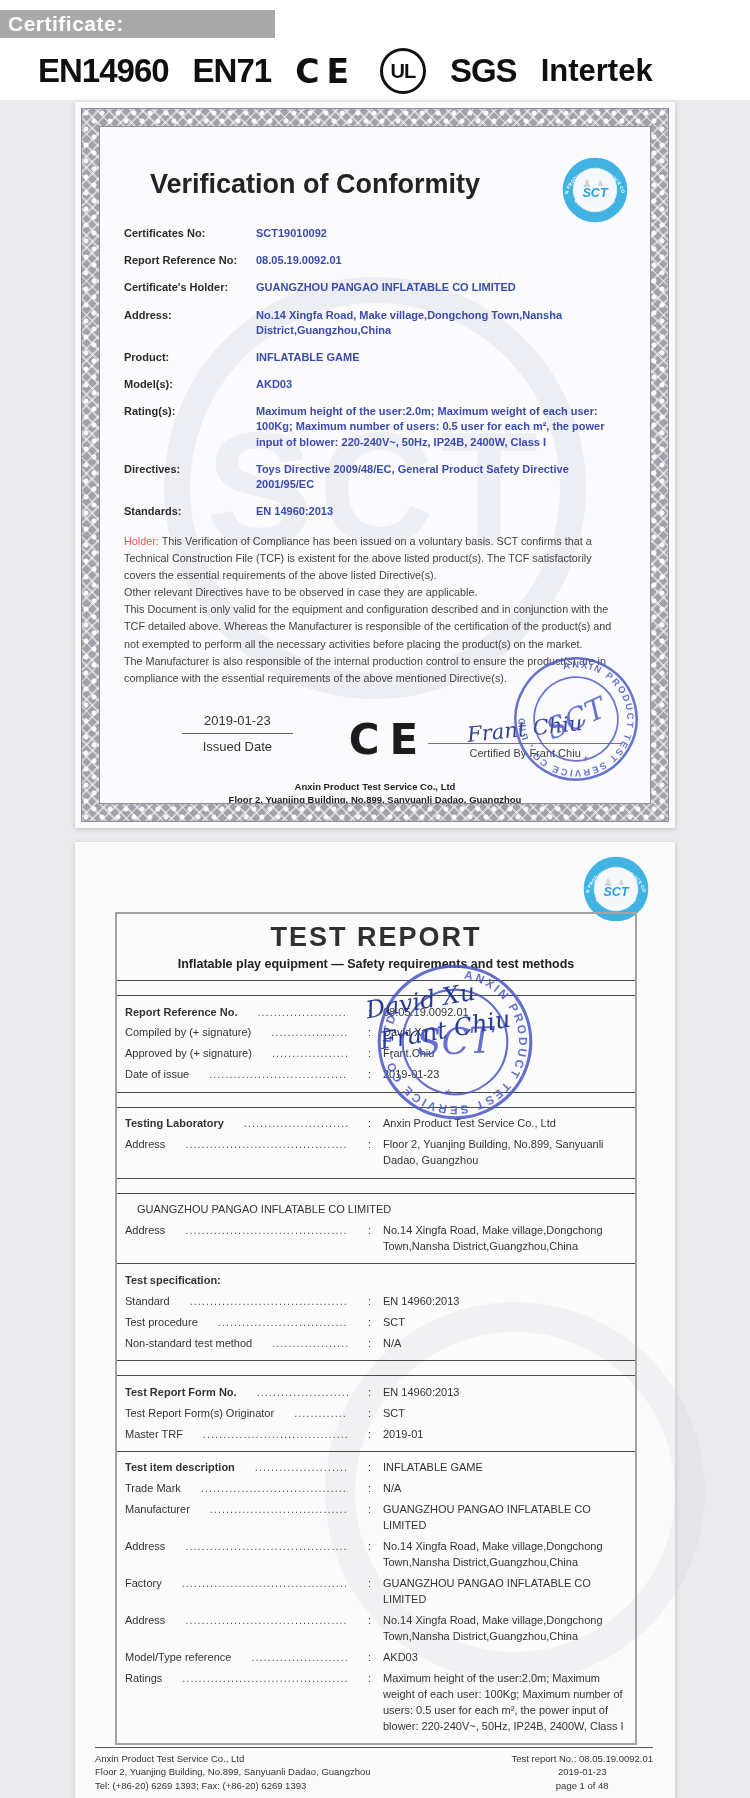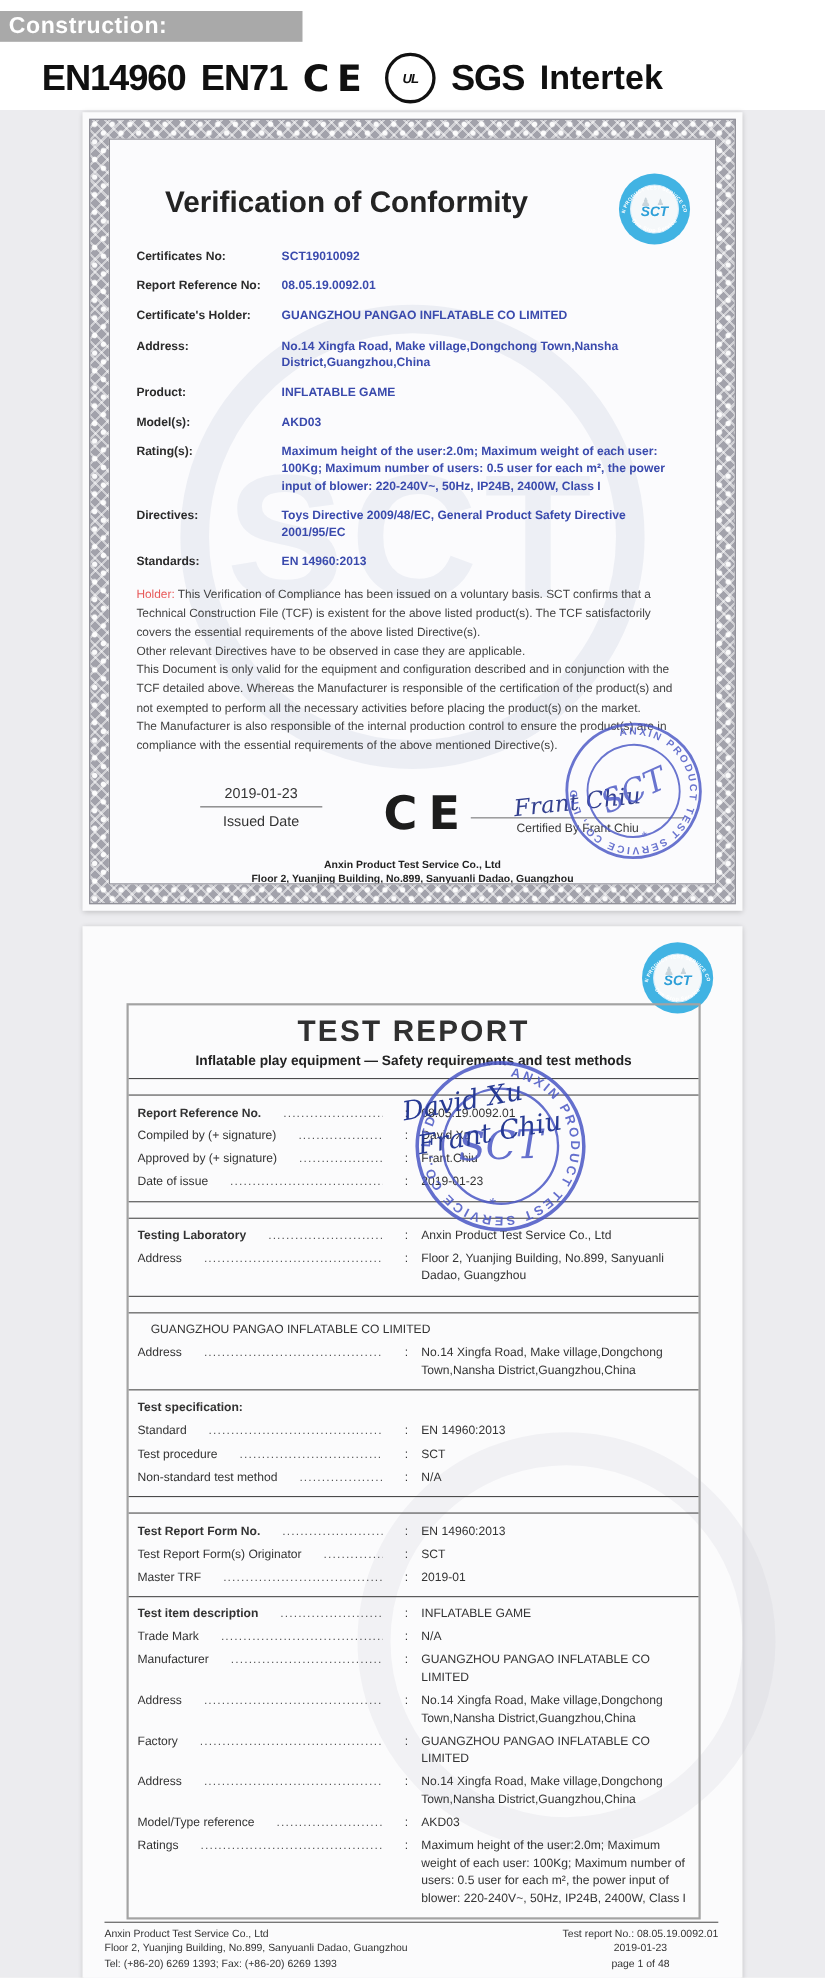--- a/index.html
+++ b/index.html
@@ -9,30 +9,30 @@
     position:relative;overflow:hidden;
   }
   
   .top-area{background:#fff;padding-top:10px;}
   .head-bar{
     width:267px;height:28px;background:#a9a9a9;color:#fff;
     font-size:21px;font-weight:bold;line-height:28px;padding-left:8px;
     letter-spacing:.5px;
   }
   .logo-row{
-    display:flex;align-items:center;margin:10px 0 6px 38px;gap:14px;
+    display:flex;align-items:center;margin:10px 0 6px 38px;gap:24px;
     color:#101010;
   }
   .logo-text{font-size:33px;font-weight:bold;letter-spacing:-1px;white-space:nowrap;}
   .logo-ce{font-size:33px;font-weight:600;letter-spacing:7px;font-family:"DejaVu Sans",sans-serif;}
   .logo-ul{
     width:40px;height:40px;border:3px solid #111;border-radius:50%;
     display:flex;align-items:center;justify-content:center;flex:0 0 auto;
   }
-  .logo-ul span{font-size:12px;font-weight:bold;font-style:italic;letter-spacing:-1px;}
+  .logo-ul span{font-size:20px;font-weight:bold;letter-spacing:-1px;}
   .logo-intertek{font-size:31px;font-weight:600;letter-spacing:0;}
   
   .stage{background:#ececef;padding:2px 0 6px 0;}
   .doc{width:600px;margin:0 auto;background:#fbfbfc;box-shadow:0 1px 5px rgba(0,0,0,.2);position:relative;}
   
   .doc1{height:726px;padding:6px;box-sizing:border-box;margin-bottom:14px;}
   .knot-band{
     height:100%;box-sizing:border-box;padding:17px;
     border:1px solid #8f8f97;
     background-color:#a2a2ab;
@@ -112,21 +112,21 @@
     position:absolute;left:20px;right:22px;bottom:10px;
     border-top:1.5px solid #555;padding-top:4px;
     display:flex;justify-content:space-between;font-size:9.5px;color:#333;line-height:1.4;
   }
   .doc2-footer .fr{text-align:center;}
 </style>
 </head>
 <body>
 
 <div class="top-area">
-  <div class="head-bar">Construction:</div>
+  <div class="head-bar">Certificate:</div>
   <div class="logo-row" id="logo-row">
       <span class="logo-text">EN14960</span>
       <span class="logo-text">EN71</span>
       <span class="logo-ce">CE</span>
       <div class="logo-ul">
         <span>UL</span>
       </div>
       <span class="logo-text">SGS</span>
       <span class="logo-intertek">Intertek</span>
     </div>

